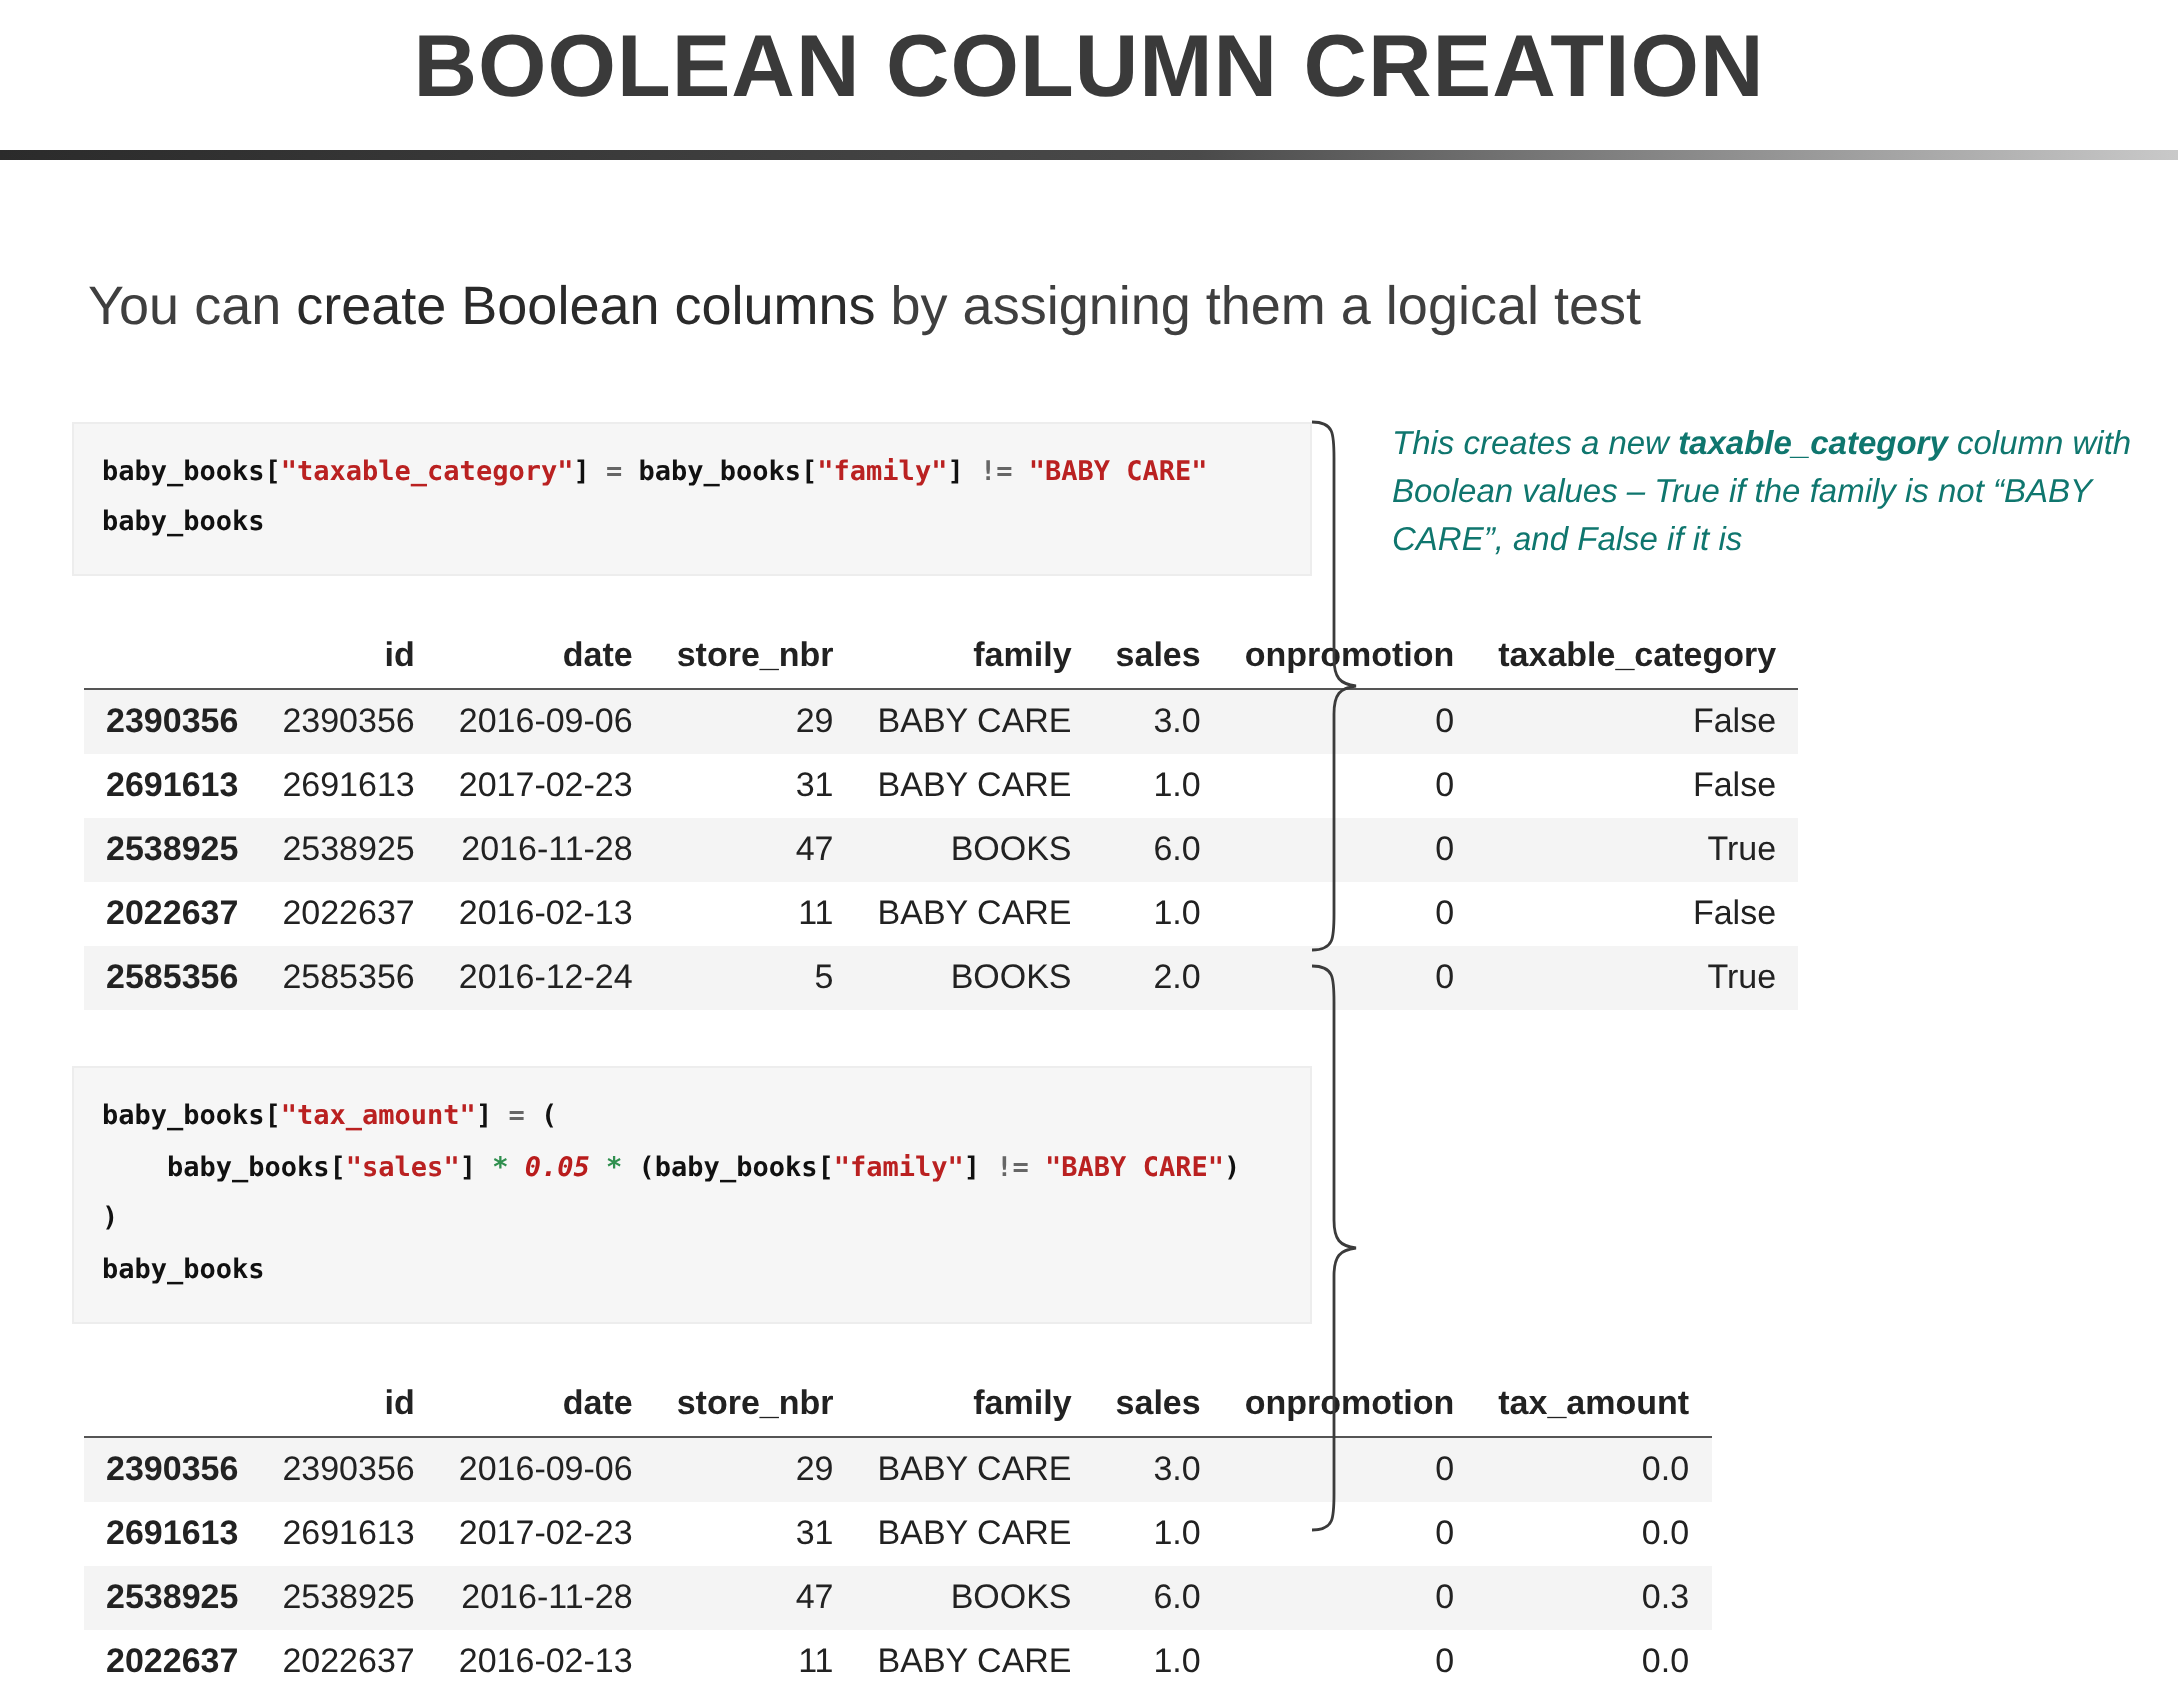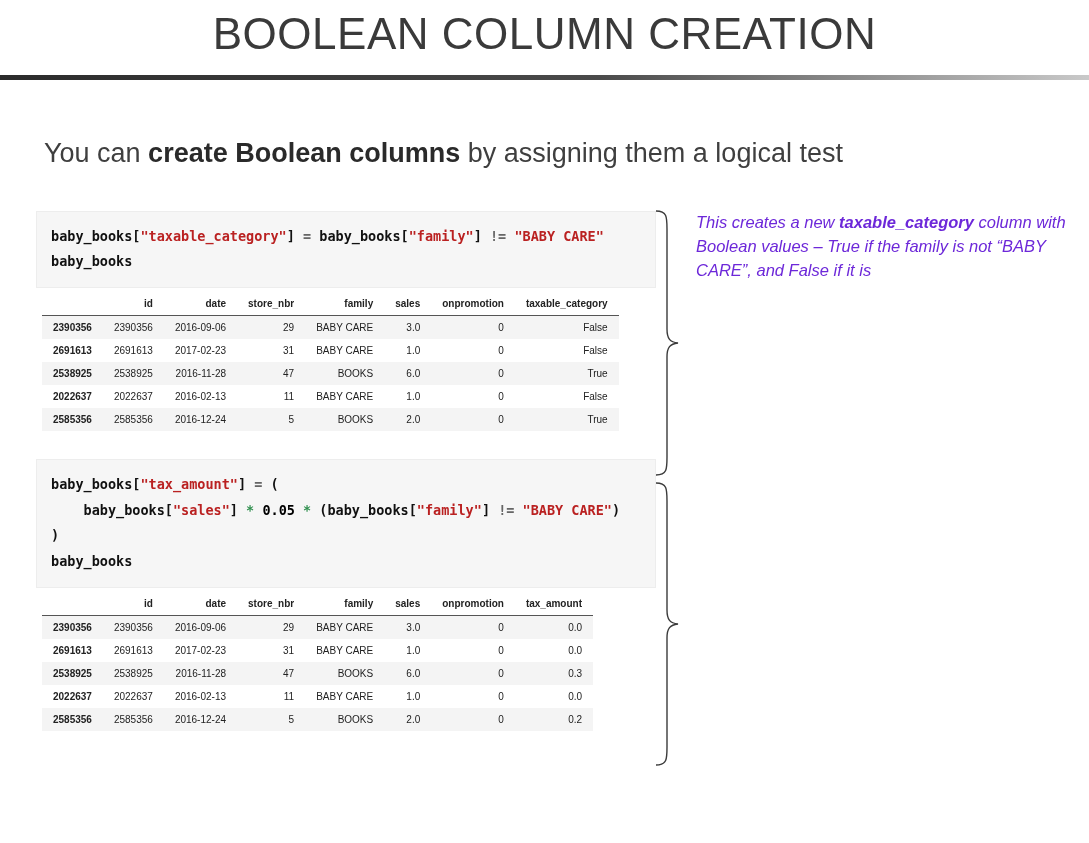--- a/index.html
+++ b/index.html
@@ -13,41 +13,41 @@
     font-family: "Liberation Sans", sans-serif;
     color: #222;
     position: relative;
     overflow: hidden;
   }
 
   
   .slide-title {
     text-align: center;
     font-size: 44px;
-    font-weight: 400;
+    font-weight: 700;
     letter-spacing: 0.5px;
     color: #3a3a3a;
     padding-top: 8px;
     line-height: 1.2;
   }
   .title-rule {
     height: 5px;
     margin-top: 14px;
     background: linear-gradient(to right, #2b2b2b 0%, #4a4a4a 55%, #c9c9c9 100%);
   }
 
   
   .subtitle {
     margin: 58px 0 0 44px;
     font-size: 27px;
     font-weight: 300;
     color: #3f3f3f;
   }
   .subtitle b {
-    font-weight: 700;
+    font-weight: 400;
     color: #2a2a2a;
   }
 
   
   .content {
     position: relative;
     margin-top: 42px;
   }
   .left-col {
     position: absolute;
@@ -69,29 +69,29 @@
     padding: 12px 14px;
     font-family: "DejaVu Sans Mono", monospace;
     font-size: 13.5px;
     line-height: 1.9;
     color: #111;
     white-space: pre;
     font-weight: bold;
   }
   .s-str { color: #ba2121; }
   .s-op  { color: #666; }
-  .s-num { color: #000000; }
+  .s-num { color: #b91c1c; font-style: italic; }
   .s-grn { color: #2f8f4e; }
 
   
   table.df {
     border-collapse: collapse;
-    font-size: 10px;
+    font-size: 17px;
     margin-left: 6px;
-    margin-top: 4px;
+    margin-top: 24px;
     color: #222;
   }
   table.df th, table.df td {
     padding: 6px 11px;
     text-align: right;
     white-space: nowrap;
   }
   table.df thead th {
     border-bottom: 1px solid #555;
     font-weight: bold;
@@ -107,21 +107,21 @@
   
   .brace {
     position: absolute;
     color: #3b3b3b;
   }
   .annot {
     font-family: "Liberation Sans", sans-serif;
     font-style: italic;
     font-size: 16.5px;
     line-height: 1.45;
-    color: #6d28d9;
+    color: #0f766e;
   }
   .annot b {
     font-weight: 700;
     font-style: italic;
   }
   .annot + .annot { margin-top: 14px; }
 </style>
 </head>
 <body>
 

